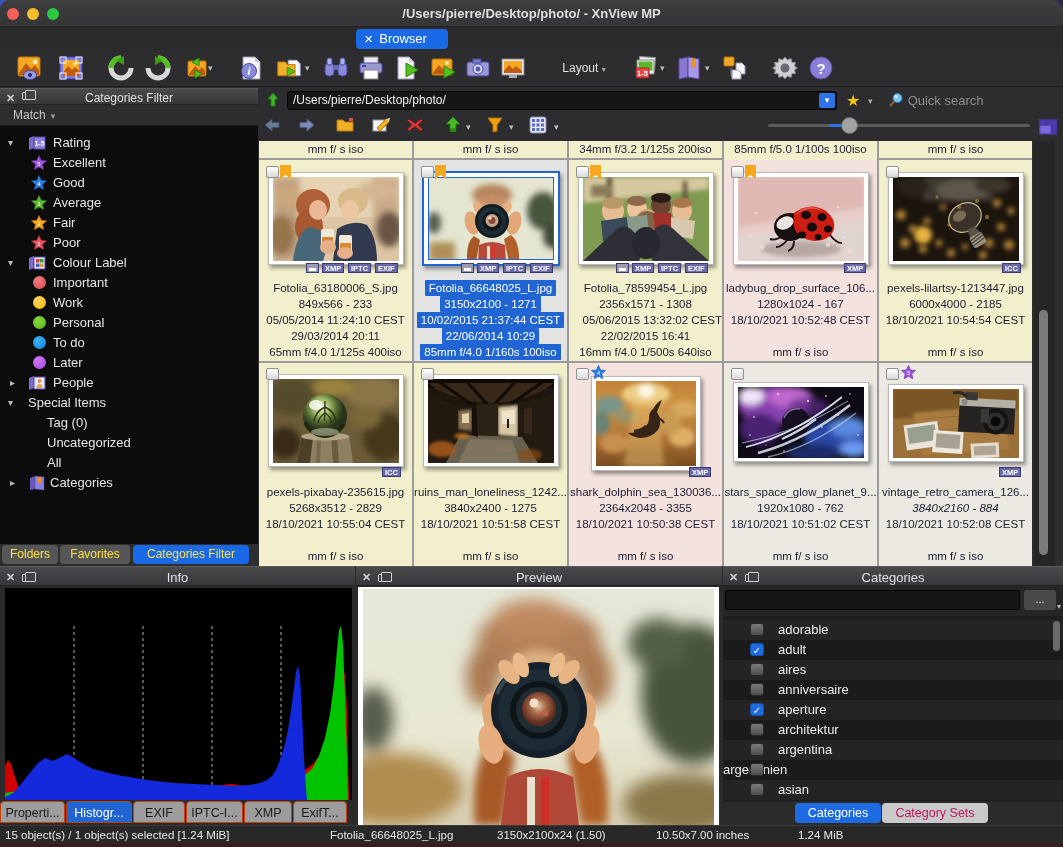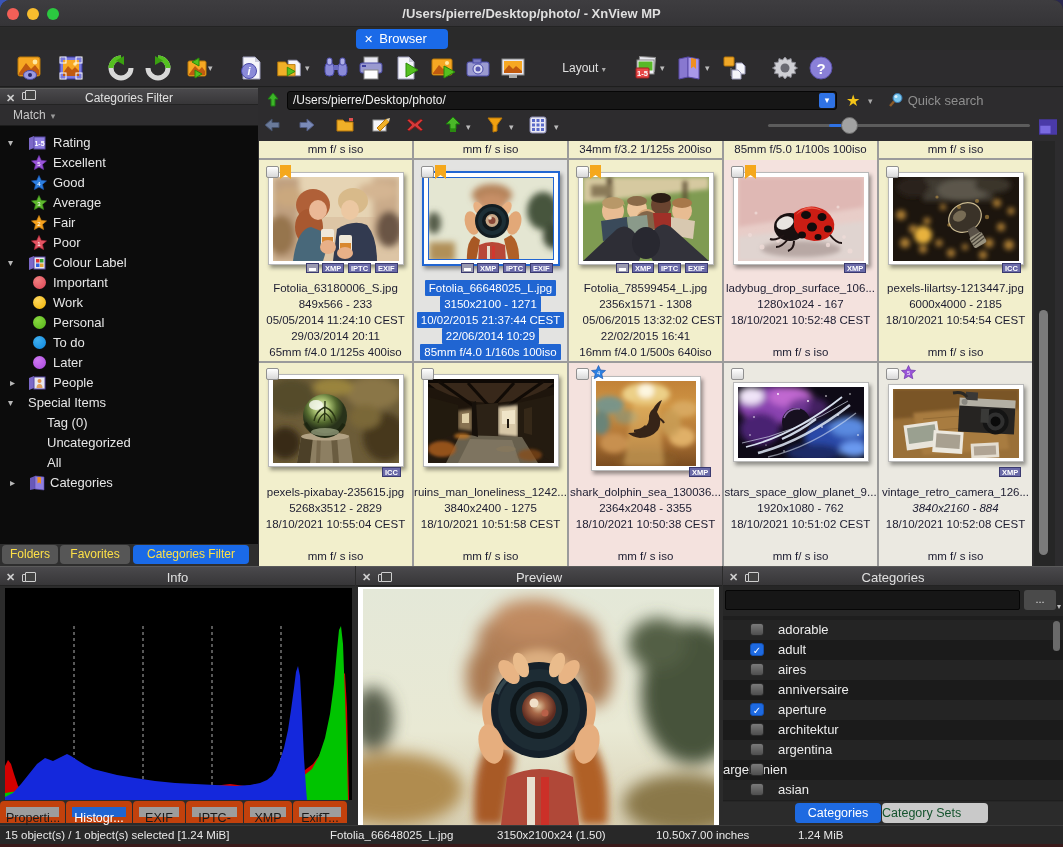--- a/index.html
+++ b/index.html
@@ -51,21 +51,21 @@
 .bmk { position:absolute; width:11px; height:14px; background:#f5a81c; z-index:5; clip-path:polygon(0 0,100% 0,100% 100%,50% 72%,0 100%); }
 .badge { position:absolute; height:10px; background:#6a6aa8; border:1px solid #3a3a70; color:#fff; font-size:7.5px; line-height:9px; font-weight:bold; padding:0 2px; z-index:5; }
 .selbar { display:inline-block; background:#2065d2; color:#fff; padding:0 4px; border-radius:1px; }
 
 #vscroll { position:absolute; left:776px; top:53px; width:21px; height:425px; background:#262626; }
 #vthumb { position:absolute; left:5px; top:169px; width:9px; height:245px; background:#7b7b7b; border-radius:5px; }
 
 #bottom { position:absolute; left:0; top:566px; width:1063px; height:259px; background:#2b2b2b; }
 
 #histo { position:absolute; left:5px; top:22px; width:347px; height:212px; background:#000; }
-.btab { position:absolute; height:22px; background:#9d9d9d; color:#1a1a1a; font-size:12.5px; line-height:22px; text-align:center; border:6px solid #c2410c; border-radius:4px 4px 0 0; }
+.btab { position:absolute; height:22px; background:#9d9d9d; color:#1a1a1a; font-size:12.5px; line-height:22px; text-align:center; border:1px solid #c2410c; border-radius:4px 4px 0 0; }
 .btabactive { background:#2065d2 !important; color:#fff !important; }
 
 .catrow { position:absolute; left:0; width:343px; height:20px; color:#ececec; font-size:13px; line-height:20px; }
 .ccb { position:absolute; left:27px; top:3px; width:14px; height:13px; border-radius:3px; background:linear-gradient(#7a7a7a,#4e4e4e); border:1px solid #2a2a2a; }
 .ccbon { background:#1e6ae1; border:1px solid #1450b0; color:#fff; font-size:10px; text-align:center; line-height:13px; }
 
 #status { position:absolute; left:0; top:825px; width:1063px; height:19px; background:#282828; border-top:1px solid #3a3a3a; color:#e8e8e8; font-size:11.5px; line-height:19px; }
 #status span { margin-right:22px; }
 #bstrip { position:absolute; left:0; top:844px; width:1063px; height:3px; background:#3a1a1a; }
 </style>
@@ -950,21 +950,21 @@
         <div class="catrow" style="top:64px;background:#1b1b1b;"><span class="ccb"></span><span style="margin-left:55px;">anniversaire</span></div>
         <div class="catrow" style="top:84px;background:#242424;"><span class="ccb ccbon">✓</span><span style="margin-left:55px;">aperture</span></div>
         <div class="catrow" style="top:104px;background:#1b1b1b;"><span class="ccb"></span><span style="margin-left:55px;">architektur</span></div>
         <div class="catrow" style="top:124px;background:#242424;"><span class="ccb"></span><span style="margin-left:55px;">argentina</span></div>
         <div class="catrow" style="top:144px;background:#1b1b1b;"><span class="ccb"></span><span style="">argentinien</span></div>
         <div class="catrow" style="top:164px;background:#242424;"><span class="ccb"></span><span style="margin-left:55px;">asian</span></div>
         <div class="abs" style="left:330px;top:5px;width:7px;height:30px;background:#6a6a6a;border-radius:4px;"></div>
       </div>
       <div class="abs" style="left:0;top:236px;width:340px;height:23px;background:#2b2b2b;">
         <div class="abs" style="left:72px;top:1px;width:86px;height:20px;background:#1e6ae1;border-radius:4px;color:#fff;font-size:12.5px;line-height:20px;text-align:center;">Categories</div>
-        <div class="abs" style="left:159px;top:1px;width:106px;height:20px;background:#c9c9c9;border-radius:4px;color:#14532d;font-size:12.5px;line-height:20px;">Category Sets</div>
+        <div class="abs" style="left:159px;top:1px;width:106px;height:20px;background:#c9c9c9;border-radius:4px;color:#be185d;font-size:12.5px;line-height:20px;text-align:center;">Category Sets</div>
       </div>
     </div>
   </div>
 
   <div id="status">
     <span class="abs" style="left:5px;">15 object(s) / 1 object(s) selected [1.24 MiB]</span>
     <span class="abs" style="left:330px;">Fotolia_66648025_L.jpg</span>
     <span class="abs" style="left:497px;">3150x2100x24 (1.50)</span>
     <span class="abs" style="left:656px;">10.50x7.00 inches</span>
     <span class="abs" style="left:798px;">1.24 MiB</span>

